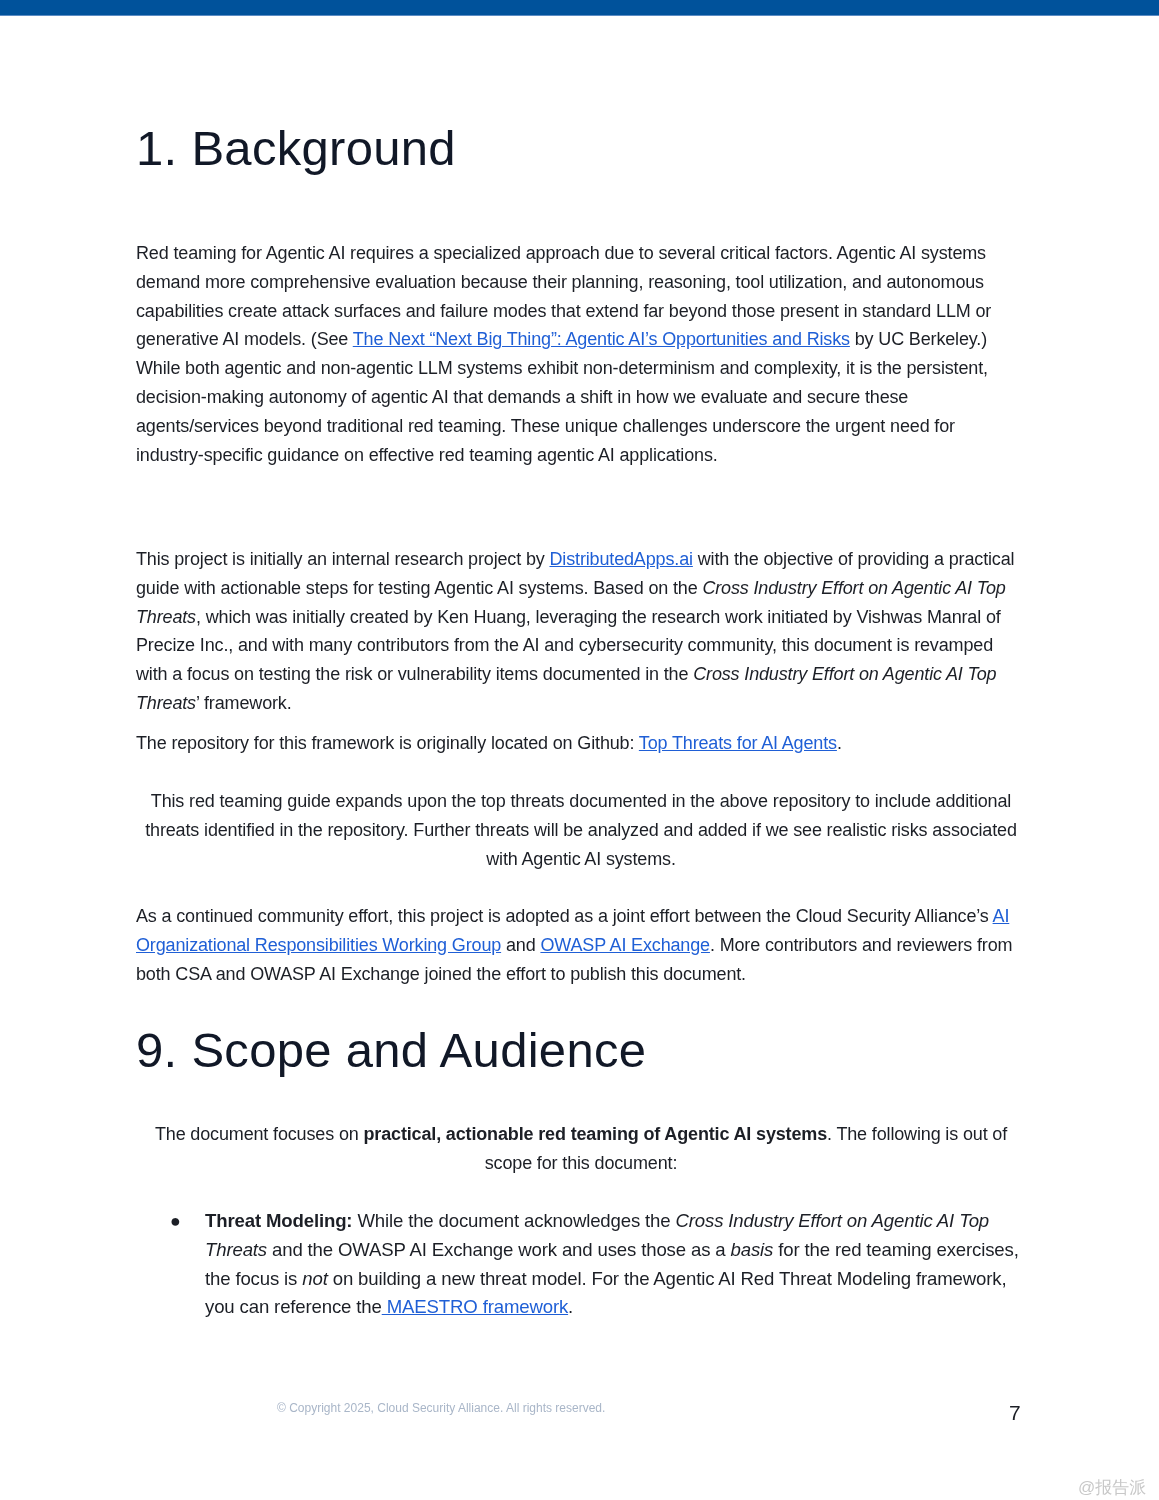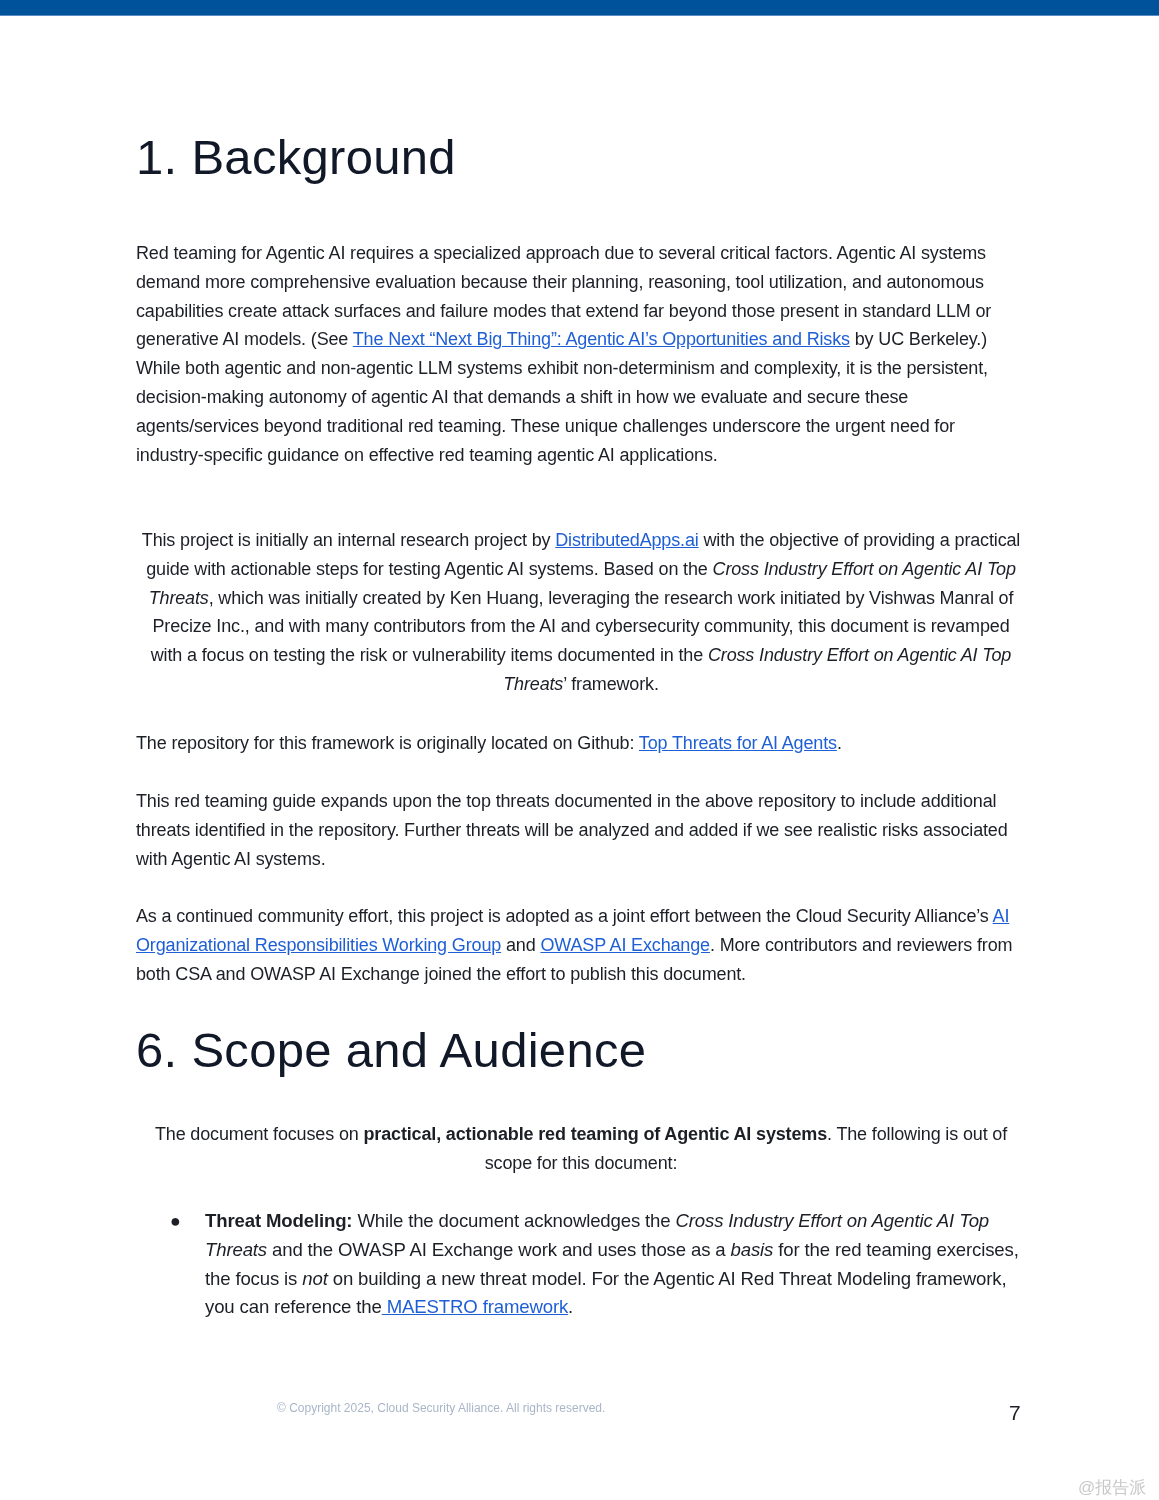--- a/index.html
+++ b/index.html
@@ -33,42 +33,42 @@
       font-family: "Liberation Sans", sans-serif;
       font-weight: 400;
       font-size: 49px;
       letter-spacing: 0.3px;
       color: #111827;
       margin: 0;
       position: absolute;
       left: 0;
       white-space: nowrap;
     }
-    #h-bg { top: 129px; }
+    #h-bg { top: 120px; }
     #h-scope { top: 1022px; }
     p {
       margin: 0;
       position: absolute;
       left: 0;
       width: 890px;
       font-size: 18px;
       line-height: 28.8px;
       color: #1c1f26;
       letter-spacing: -0.15px;
     }
     a {
       color: #1f5fd6;
       text-decoration: underline;
     }
     em { font-style: italic; }
     strong { font-weight: 700; }
     #p1 { top: 239px; }
-    #p2 { top: 526px; text-align: center; }
+    #p2 { top: 545px; }
     #p3 { top: 729px; }
-    #p4 { top: 787px; }
+    #p4 { top: 787px; text-align: center; }
     #p5 { top: 902px; }
     #p6 { top: 1120px; text-align: center; }
     .bullet-list {
       position: absolute;
       left: 0;
       top: 1207px;
       width: 890px;
       margin: 0;
       padding: 0;
       list-style: none;
@@ -124,21 +124,21 @@
   <p id="p1"><span>Red teaming for Agentic AI requires a specialized approach due to several critical factors. Agentic AI systems demand more comprehensive evaluation because their planning, reasoning, tool utilization, and autonomous capabilities create attack surfaces and failure modes that extend far beyond those present in standard LLM or generative AI models. (See </span><a>The Next “Next Big Thing”: Agentic AI’s Opportunities and Risks</a><span> by UC Berkeley.) While both agentic and non-agentic LLM systems exhibit non-determinism and complexity, it is the persistent, decision-making autonomy of agentic AI that demands a shift in how we evaluate and secure these agents/services beyond traditional red teaming. These unique challenges underscore the urgent need for industry-specific guidance on effective red teaming agentic AI applications.</span></p>
 
   <p id="p2"><span>This project is initially an internal research project by </span><a>DistributedApps.ai</a><span> with the objective of providing a practical guide with actionable steps for testing Agentic AI systems. Based on the </span><em>Cross Industry Effort on Agentic AI Top Threats</em><span>, which was initially created by Ken Huang, leveraging the research work initiated by Vishwas Manral of Precize Inc., and with many contributors from the AI and cybersecurity community, this document is revamped with a focus on testing the risk or vulnerability items documented in the </span><em>Cross Industry Effort on Agentic AI Top Threats</em><span>’ framework.</span></p>
 
   <p id="p3"><span>The repository for this framework is originally located on Github: </span><a>Top Threats for AI Agents</a><span>.</span></p>
 
   <p id="p4"><span>This red teaming guide expands upon the top threats documented in the above repository to include additional threats identified in the  repository. Further threats will be analyzed and added if we see realistic risks associated with Agentic AI systems.</span></p>
 
   <p id="p5"><span>As a continued community effort, this project is adopted as a joint effort between the Cloud Security Alliance’s </span><a>AI Organizational Responsibilities Working Group</a><span> and </span><a>OWASP AI Exchange</a><span>. More contributors and reviewers from both CSA and OWASP AI Exchange joined the effort to publish this document.</span></p>
 
-  <h1 id="h-scope">6. Scope and Audience</h1>
+  <h1 id="h-scope">9. Scope and Audience</h1>
 
   <p id="p6"><span>The document focuses on </span><strong>practical, actionable red teaming of Agentic AI systems</strong><span>. The following is out of scope for this document:</span></p>
 
   <ul class="bullet-list">
     <li class="bullet-item">
       <span class="bullet-dot">●</span><strong>Threat Modeling:</strong><span> While the document acknowledges the </span><em>Cross Industry Effort on Agentic AI Top Threats</em><span> and the OWASP AI Exchange work and uses those as a </span><em>basis</em><span> for the red teaming exercises, the focus is </span><em>not</em><span> on building a new threat model. For the Agentic AI Red Threat Modeling framework, you can reference the</span><a> MAESTRO framework</a><span>.</span>
     </li>
   </ul>
 </div>
 

